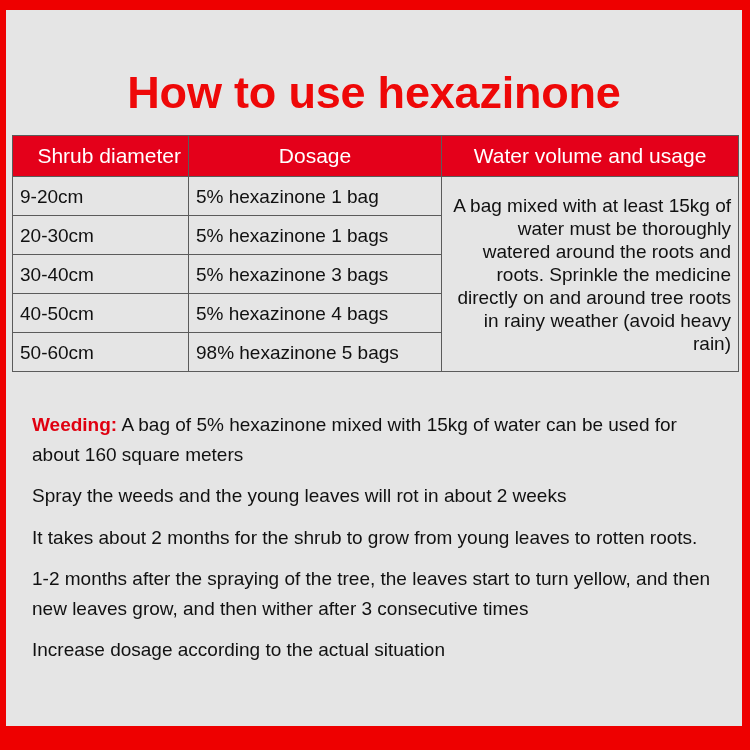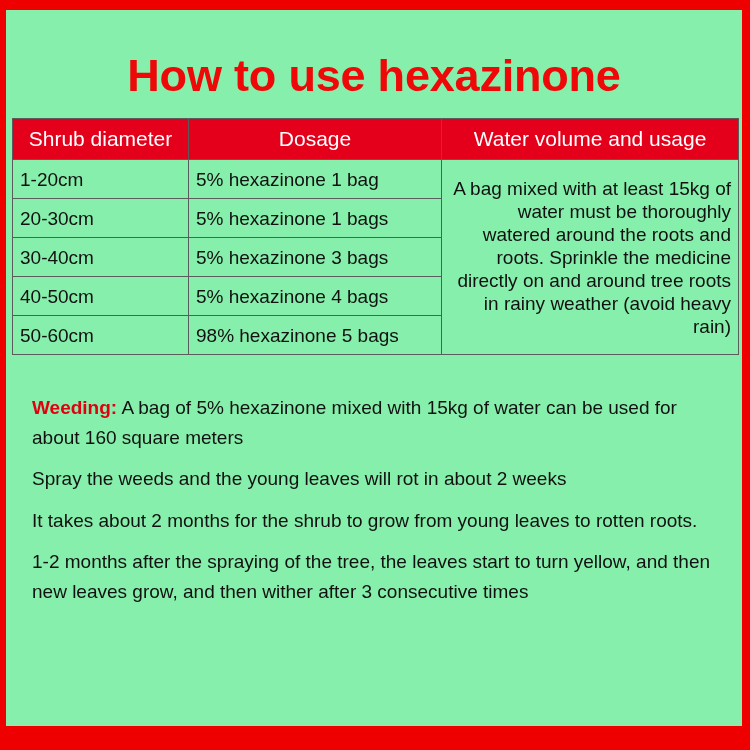--- a/index.html
+++ b/index.html
@@ -24,22 +24,22 @@
     border-left: 6px solid #ee0000;
     border-right: 8px solid #ee0000;
     border-bottom: 24px solid #ee0000;
   }
 
   .inner {
     position: relative;
     box-sizing: border-box;
     width: 100%;
     height: 100%;
-    background: #86efac;
-    padding: 0 6px 0 6px;
+    background: #e5e5e5;
+    padding: 17px 6px 0 6px;
   }
 
   .title {
     text-align: center;
     color: #ee0808;
     font-weight: bold;
     font-size: 45px;
     letter-spacing: -0.2px;
     line-height: 52px;
     margin: 0;
@@ -65,21 +65,21 @@
     background: #e4001a;
     color: #ffffff;
     font-weight: normal;
     font-size: 21px;
     line-height: 24px;
     height: 36px;
     padding: 2px 7px;
     border: 1px solid #5b5b5b;
     vertical-align: middle;
   }
-  table.dose-table thead th.left { text-align: center; }
+  table.dose-table thead th.left { text-align: right; }
   table.dose-table thead th.center { }
 
   table.dose-table tbody td {
     border: 1px solid #5b5b5b;
     height: 36px;
     font-size: 19px;
     line-height: 23px;
     color: #111111;
     padding: 1px 7px;
     vertical-align: middle;
@@ -132,21 +132,21 @@
       </colgroup>
       <thead>
         <tr>
           <th class="left">Shrub diameter</th>
           <th class="center">Dosage</th>
           <th class="center">Water volume and usage</th>
         </tr>
       </thead>
       <tbody>
         <tr>
-          <td class="diam">1-20cm</td>
+          <td class="diam">9-20cm</td>
           <td class="dose">5% hexazinone 1 bag</td>
           <td class="usage" rowspan="5">A bag mixed with at least 15kg of water must be thoroughly watered around the roots and roots. Sprinkle the medicine directly on and around tree roots in rainy weather (avoid heavy rain)</td>
         </tr>
         <tr>
           <td class="diam">20-30cm</td>
           <td class="dose">5% hexazinone 1 bags</td>
         </tr>
         <tr>
           <td class="diam">30-40cm</td>
           <td class="dose">5% hexazinone 3 bags</td>
@@ -160,16 +160,17 @@
           <td class="dose">98% hexazinone 5 bags</td>
         </tr>
       </tbody>
     </table>
 
     <div class="body-text">
       <p><span class="lbl">Weeding:</span><span> A bag of 5% hexazinone mixed with 15kg of water can be used for about 160 square meters</span></p>
       <p>Spray the weeds and the young leaves will rot in about 2 weeks</p>
       <p>It takes about 2 months for the shrub to grow from young leaves to rotten roots.</p>
       <p>1-2 months after the spraying of the tree, the leaves start to turn yellow, and then new leaves grow, and then wither after 3 consecutive times</p>
+      <p>Increase dosage according to the actual situation</p>
     </div>
 
   </div>
 </div>
 
 </body></html>

